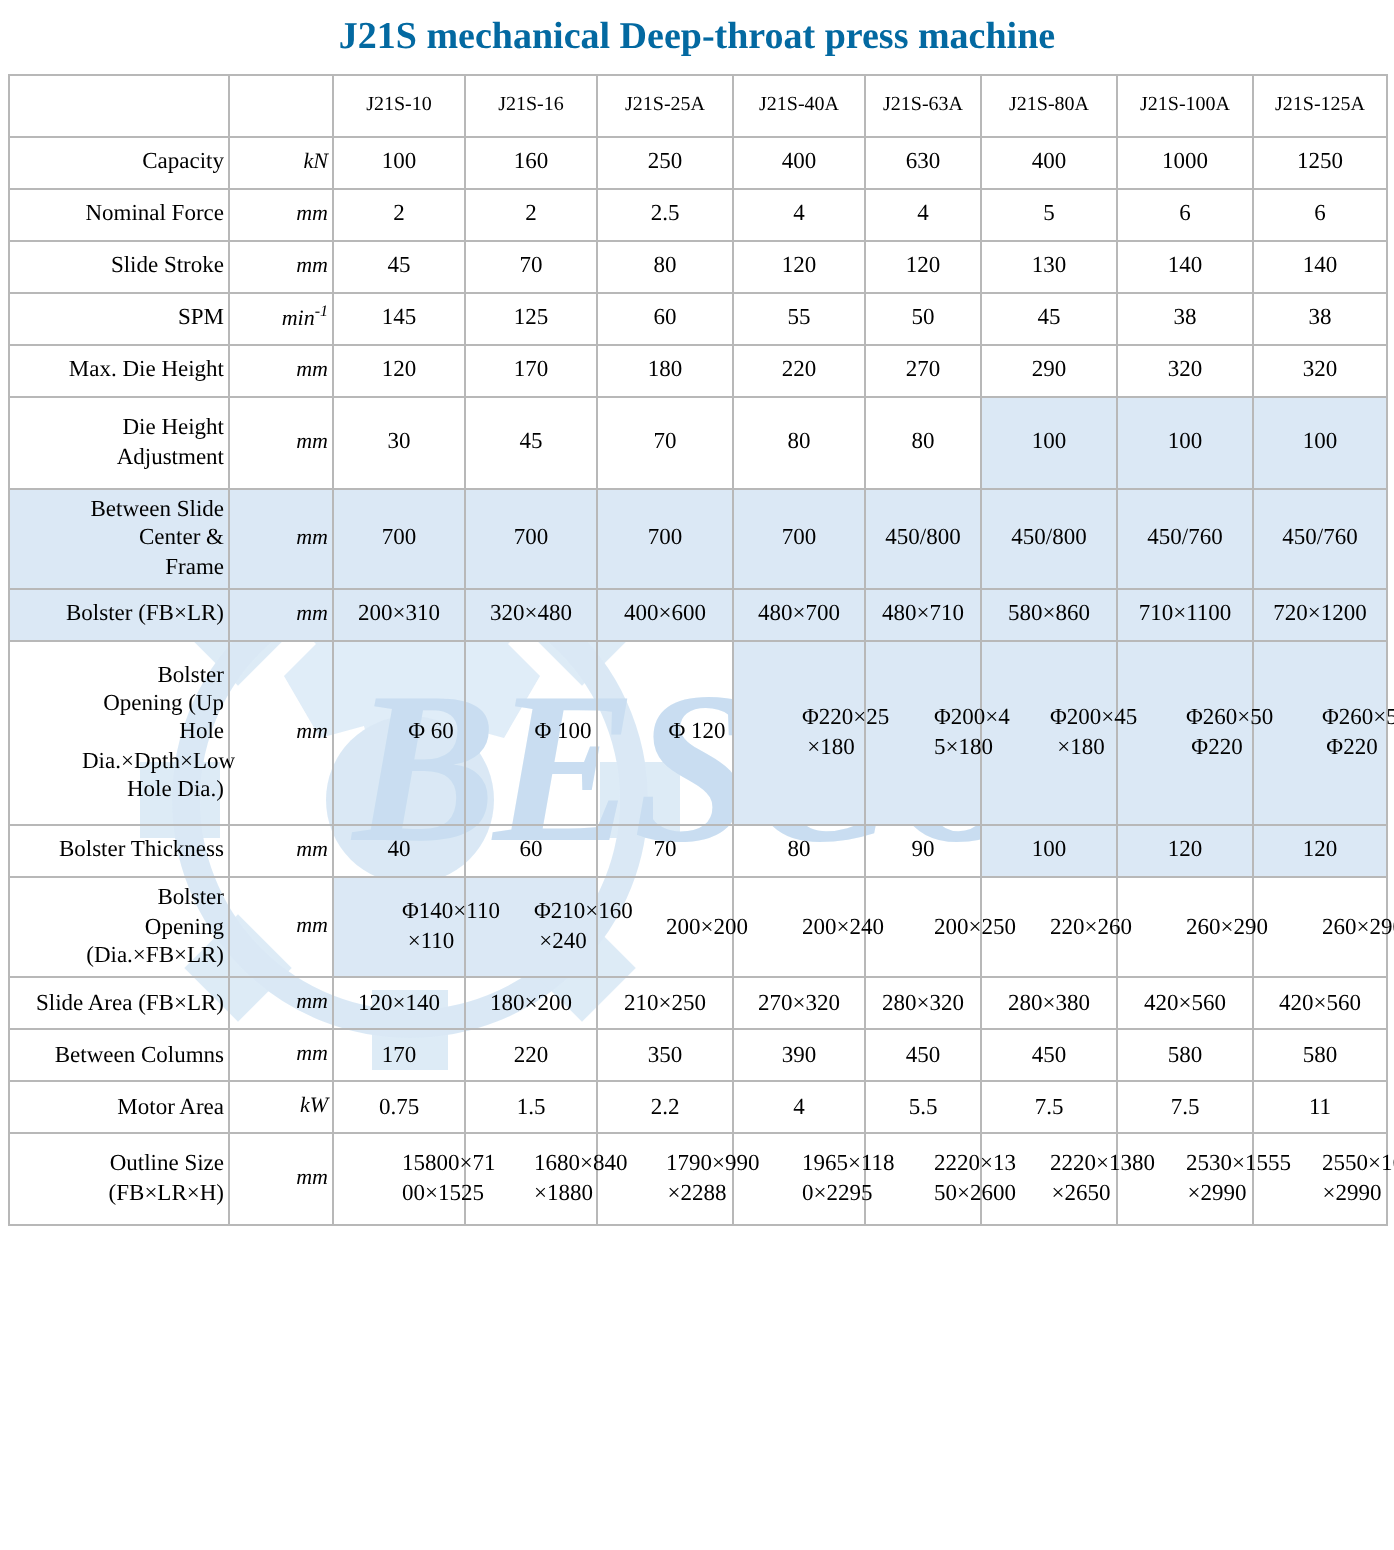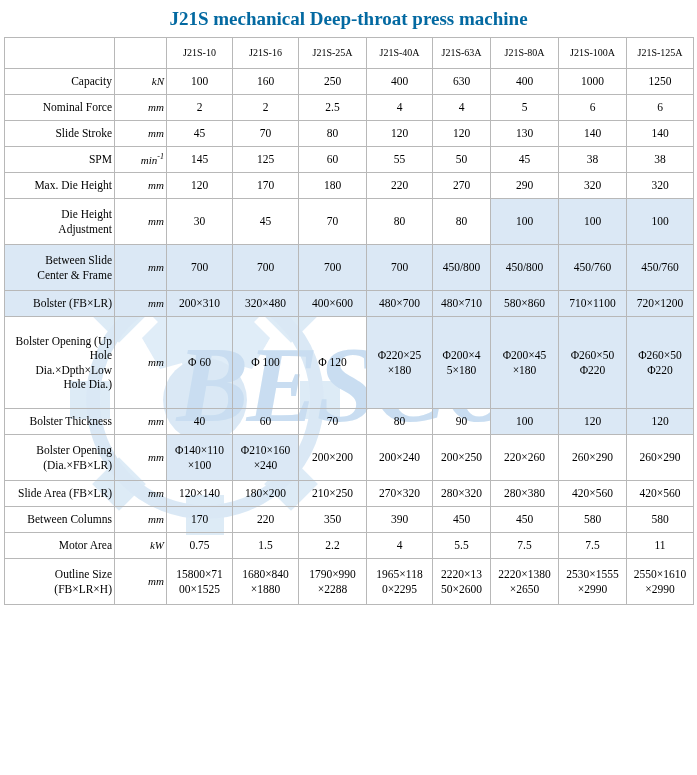--- a/index.html
+++ b/index.html
@@ -88,21 +88,21 @@
   tr.shaded td {
     background-color: #dbe8f5;
   }
   td.shadedcell {
     background-color: #dbe8f5;
   }
   .sup {
     vertical-align: super;
     font-size: 8px;
   }
-  .cellline { display: block; }
+  .cellline { display: block; margin-left: 32px; }
 </style>
 </head>
 <body>
 
 <div id="page">
 
   <div id="title">J21S mechanical Deep-throat press machine</div>
 
   <div id="watermark">
     <svg width="697" height="290" viewBox="0 0 697 290">
@@ -310,21 +310,21 @@
           <td class="shadedcell">120</td>
         </tr>
         <tr style="height: 46px;">
           <td class="rowlabel">
             <span class="cellline">Bolster Opening</span>
             <span class="cellline">(Dia.×FB×LR)</span>
           </td>
           <td class="unit">mm</td>
           <td class="shadedcell">
             <span class="cellline">Φ140×110</span>
-            <span class="cellline">×100</span>
+            <span class="cellline">×110</span>
           </td>
           <td class="shadedcell">
             <span class="cellline">Φ210×160</span>
             <span class="cellline">×240</span>
           </td>
           <td>
             <span class="cellline">200×200</span>
           </td>
           <td>
             <span class="cellline">200×240</span>

